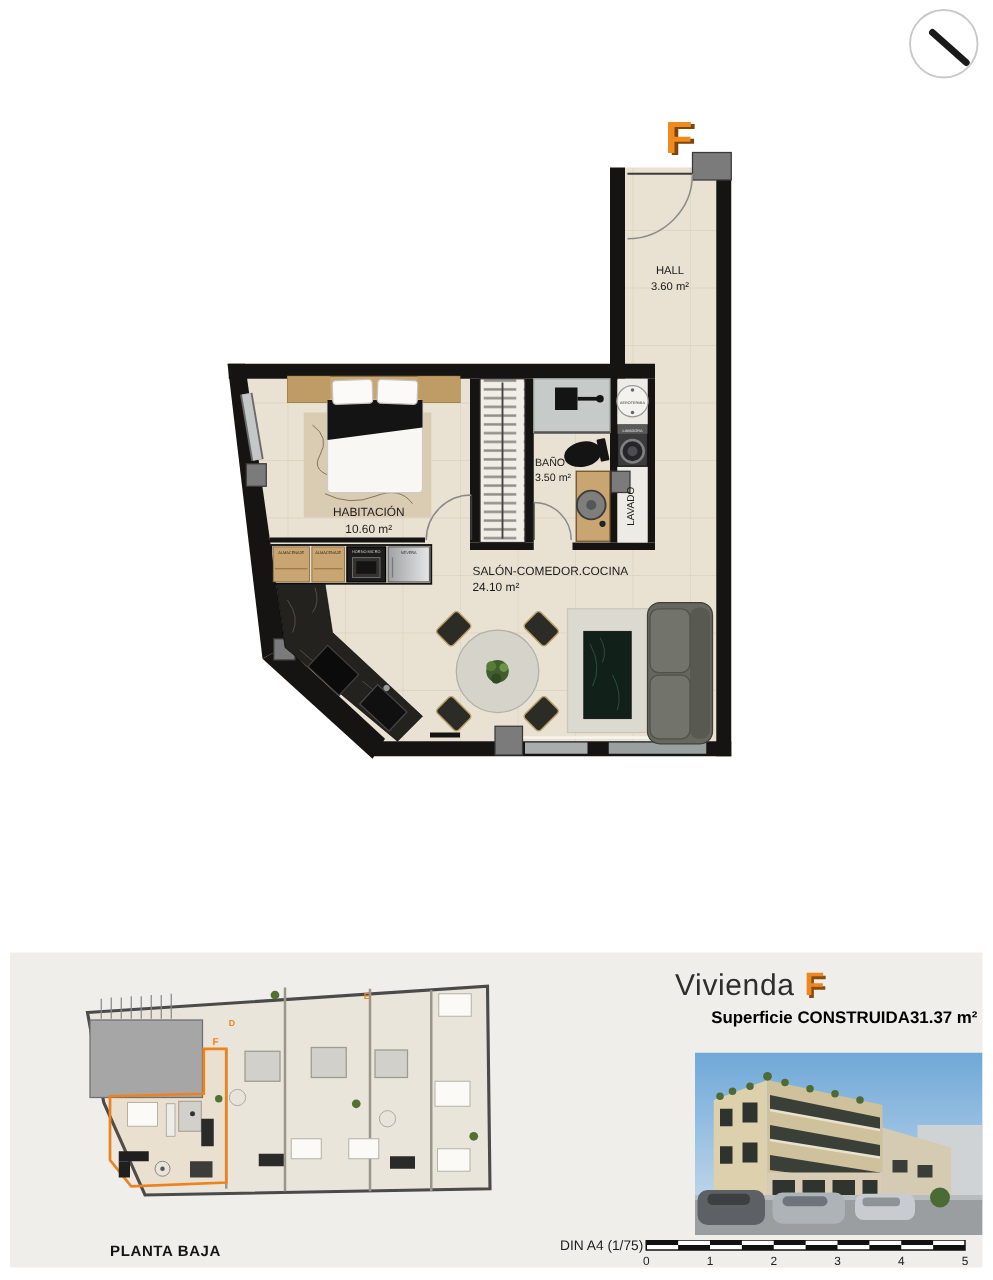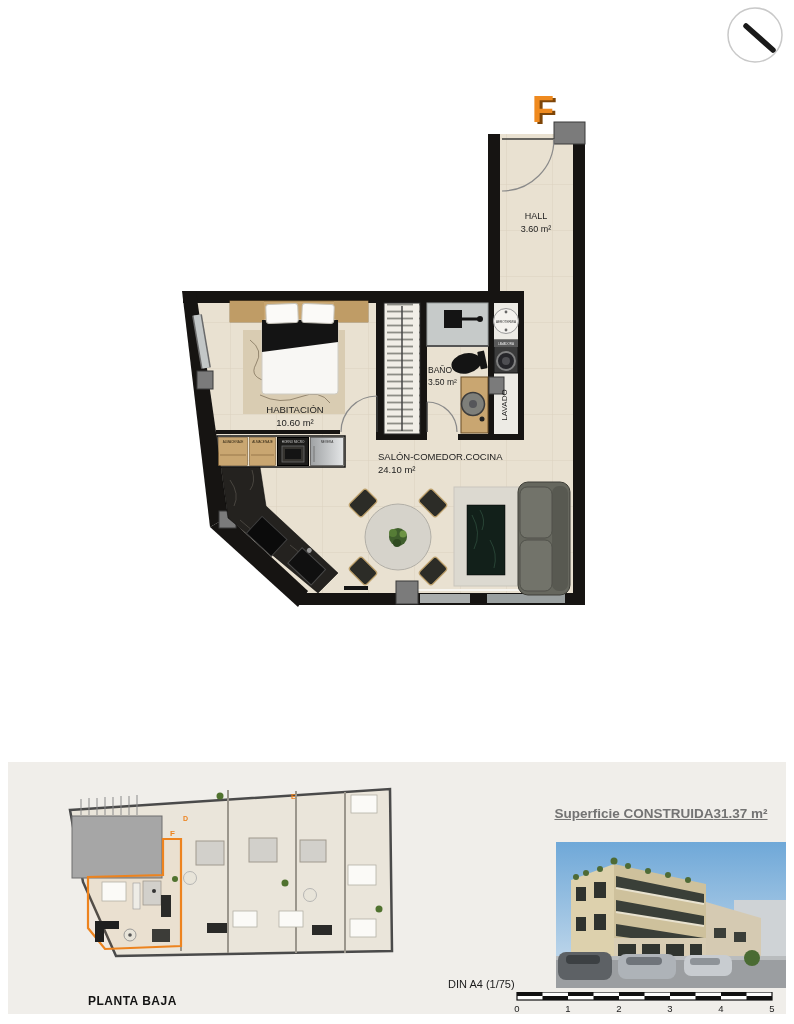--- a/index.html
+++ b/index.html
@@ -4,23 +4,23 @@
 <style>
   html,body{margin:0;padding:0;background:#ffffff;}
   body{width:794px;height:1024px;position:relative;font-family:"Liberation Sans",sans-serif;overflow:hidden;}
   #plan-wrap{position:absolute;left:0;top:0;width:794px;height:760px;}
   #bottom-panel{position:absolute;left:8px;top:762px;width:778px;height:252px;background:#f0eeea;}
   .abs{position:absolute;}
   #planta-title{left:80px;top:232px;font-size:12px;font-weight:bold;letter-spacing:.5px;color:#141414;}
   #vivienda-row{left:532px;top:10px;font-size:24px;color:#2e2e2e;letter-spacing:.5px;}
   #vivienda-row .unit{color:#ee8722;font-weight:bold;font-size:26px;margin-left:8px;
       text-shadow:2px 2px 0 #8a4c0a;}
-  #surface-row{left:532px;top:44px;width:242px;display:flex;justify-content:center;
-      font-size:13.5px;font-weight:bold;color:#737373;text-decoration:underline;}
-  #din-label{left:440px;top:216px;font-size:11px;color:#1c1c1c;}
+  #surface-row{left:532px;top:44px;width:242px;display:flex;justify-content:flex-end;
+      font-size:13.5px;font-weight:bold;color:#000000;}
+  #din-label{left:440px;top:229px;font-size:11px;color:#1c1c1c;}
   svg text{font-family:"Liberation Sans",sans-serif;}
 </style>
 </head>
 <body>
 
 <div id="plan-wrap">
 <svg width="794" height="760" viewBox="0 0 794 760">
   <defs>
     <pattern id="tiles" width="46" height="46" patternUnits="userSpaceOnUse">
       <rect width="46" height="46" fill="#e9e1d1"></rect>
@@ -276,20 +276,23 @@
       <rect x="95" y="146" width="18" height="13" fill="#3c3c38"></rect>
       <circle cx="118" cy="96" r="3" fill="#50722f"></circle>
     </g>
     <text x="113" y="53" font-size="8" font-weight="bold" fill="#ed831e">F</text>
     <text x="126" y="38" font-size="7" font-weight="bold" fill="#ed831e">D</text>
     <text x="234" y="16" font-size="7" font-weight="bold" fill="#ed831e">E</text>
   </svg>
 
   <div class="abs" id="planta-title">PLANTA BAJA</div>
 
+  <div class="abs" id="vivienda-row">
+    <span>Vivienda</span><span class="unit">F</span>
+  </div>
   <div class="abs" id="surface-row">
     <span>Superficie CONSTRUIDA</span>
     <span>31.37 m²</span>
   </div>
 
   <svg class="abs" style="left:548px;top:80px" width="230" height="146" viewBox="0 0 230 146">
     <defs>
       <linearGradient id="sky" x1="0" y1="0" x2="0" y2="1">
         <stop offset="0" stop-color="#6fa8d8"></stop>
           <stop offset="1" stop-color="#cfe0ee"></stop>

